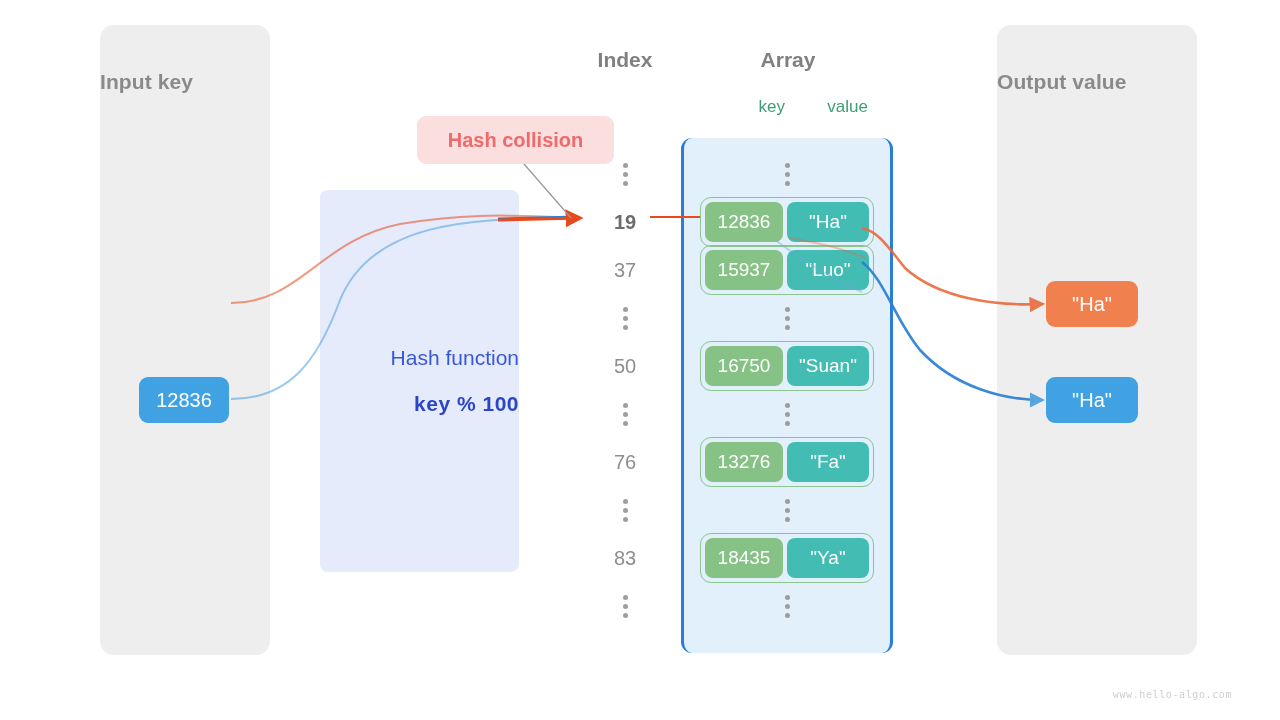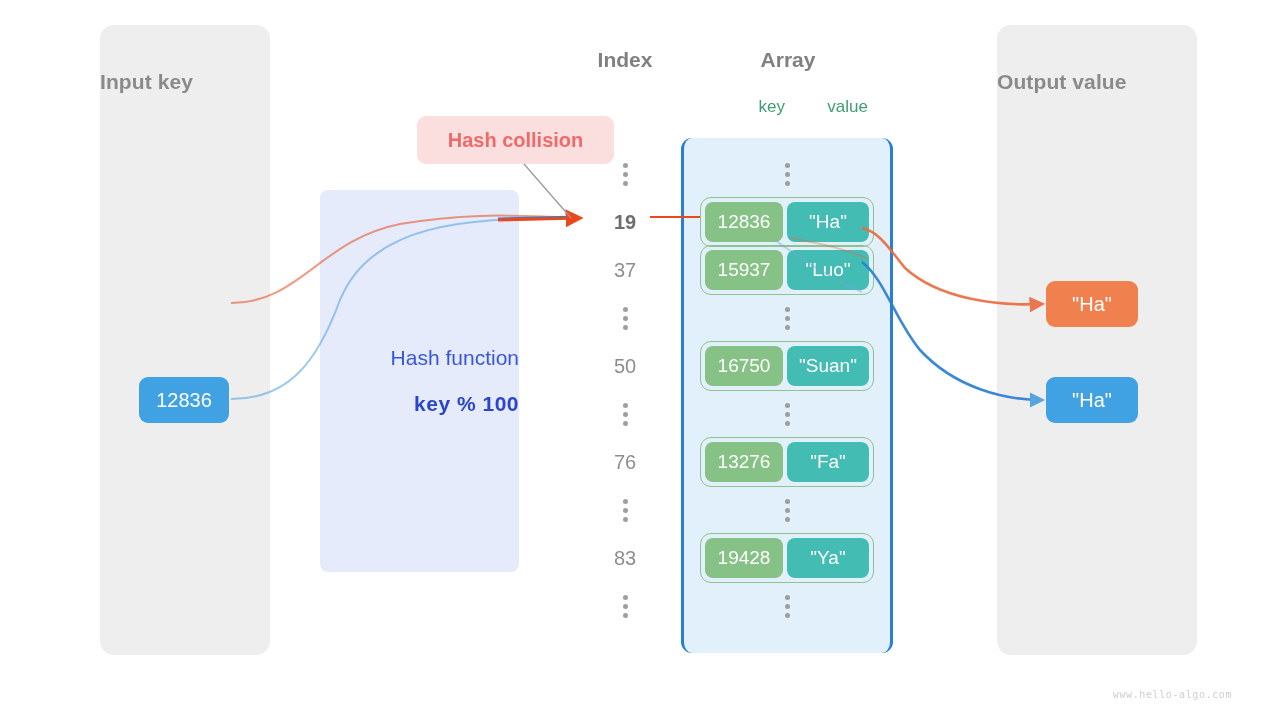--- a/index.html
+++ b/index.html
@@ -345,21 +345,21 @@
         </div>
         <div class="arr-slot">
           <span class="vdots">
             <i></i>
             <i></i>
             <i></i>
           </span>
         </div>
         <div class="arr-slot">
           <div class="pair">
-            <div class="cell-key">19428</div>
+            <div class="cell-key">18435</div>
             <div class="cell-val">"Ya"</div>
           </div>
         </div>
         <div class="arr-slot">
           <span class="vdots">
             <i></i>
             <i></i>
             <i></i>
           </span>
         </div>

